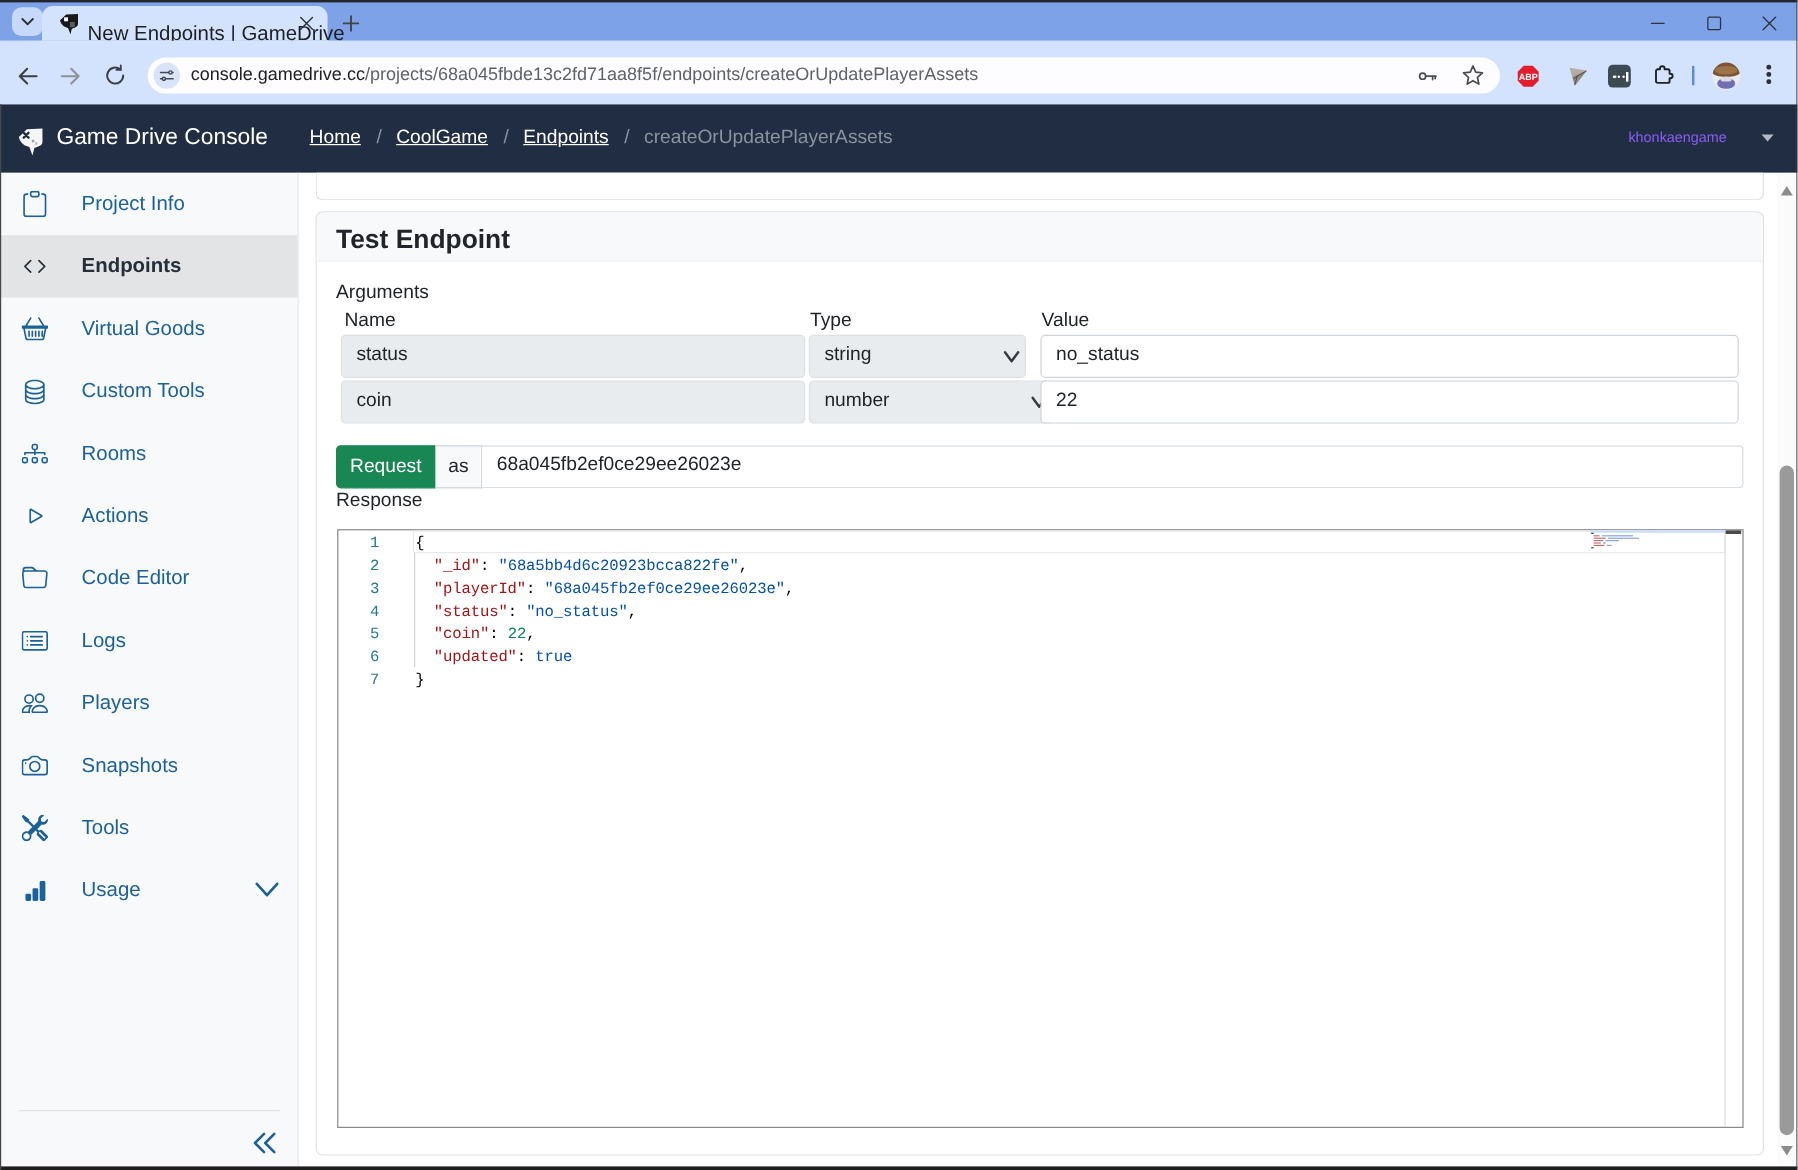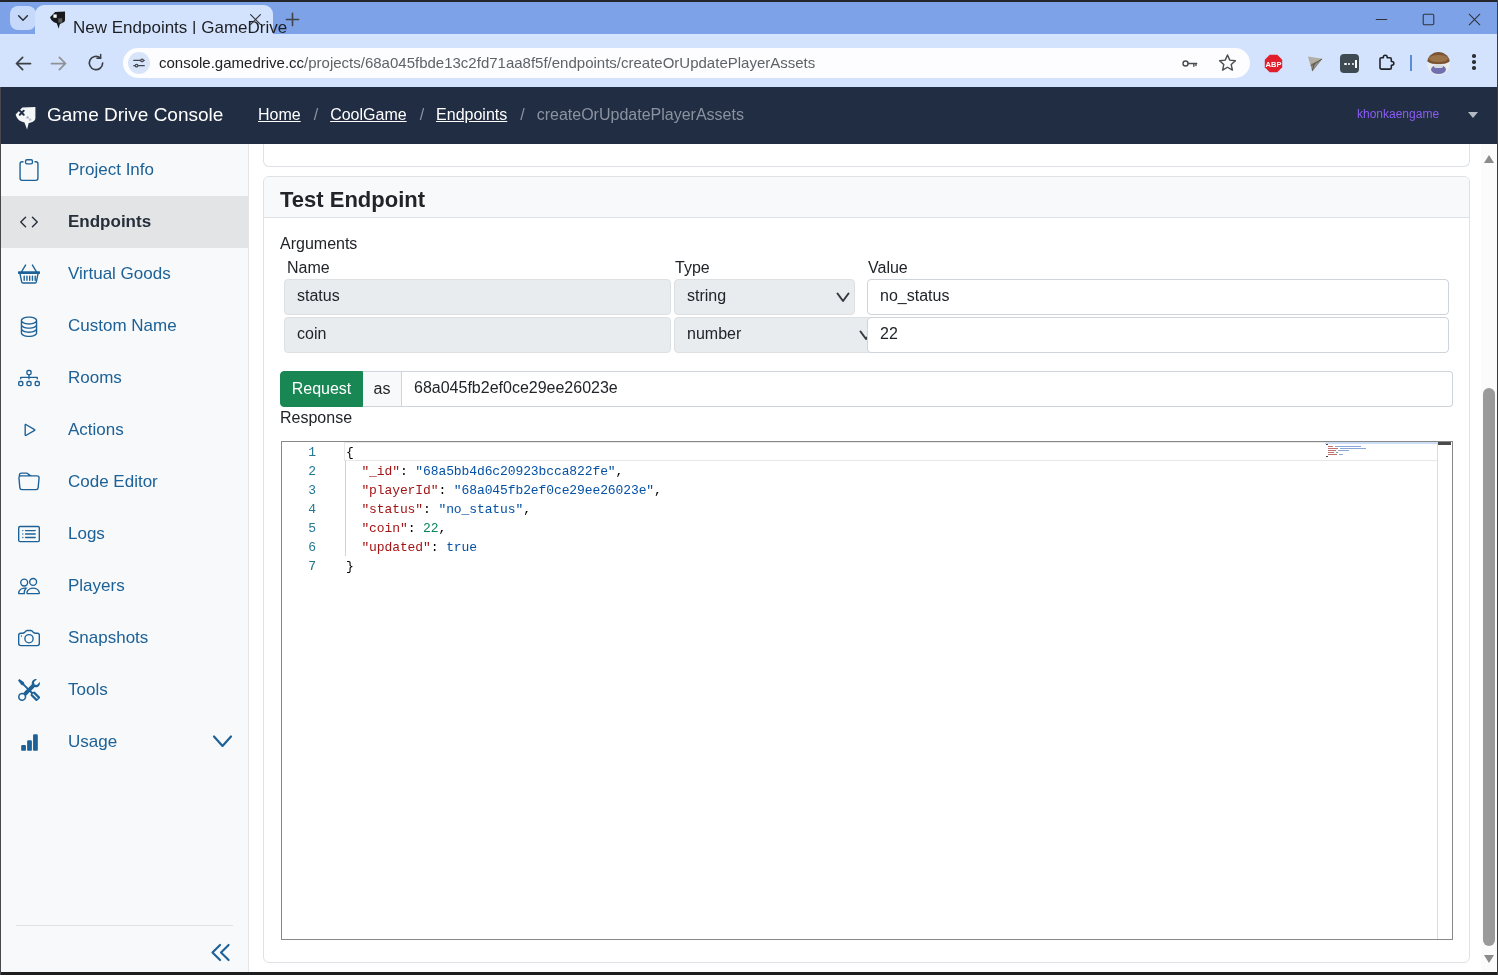--- a/index.html
+++ b/index.html
@@ -178,21 +178,21 @@
   <div class="sbitem" style="top:104px">
       <svg class="ic" viewBox="0 0 16 16" fill="#1c6197">
         <path d="M5.757 1.071a.5.5 0 0 1 .172.686L3.383 6h9.234L10.07 1.757a.5.5 0 1 1 .858-.514L13.783 6H15.5a.5.5 0 0 1 .5.5v1a.5.5 0 0 1-.5.5H15l-1.17 5.85A1.5 1.5 0 0 1 12.358 15H3.64a1.5 1.5 0 0 1-1.47-1.15L1 8H.5a.5.5 0 0 1-.5-.5v-1A.5.5 0 0 1 .5 6h1.717L5.07 1.243a.5.5 0 0 1 .686-.172zM2.028 8l1.12 5.607a.5.5 0 0 0 .49.393h8.723a.5.5 0 0 0 .49-.393L13.972 8H2.028zM4.5 9a.5.5 0 0 1 .5.5v3a.5.5 0 0 1-1 0v-3a.5.5 0 0 1 .5-.5zm2 0a.5.5 0 0 1 .5.5v3a.5.5 0 0 1-1 0v-3a.5.5 0 0 1 .5-.5zm2 0a.5.5 0 0 1 .5.5v3a.5.5 0 0 1-1 0v-3a.5.5 0 0 1 .5-.5zm2 0a.5.5 0 0 1 .5.5v3a.5.5 0 0 1-1 0v-3a.5.5 0 0 1 .5-.5zm2 0a.5.5 0 0 1 .5.5v3a.5.5 0 0 1-1 0v-3a.5.5 0 0 1 .5-.5z"></path>
       </svg>
       <span class="lbl">Virtual Goods</span>
     </div>
   <div class="sbitem" style="top:156px">
       <svg class="ic" viewBox="0 0 16 16" fill="#1c6197">
         <path d="M4.318 2.687C5.234 2.271 6.536 2 8 2s2.766.27 3.682.687C12.644 3.125 13 3.627 13 4c0 .374-.356.875-1.318 1.313C10.766 5.729 9.464 6 8 6s-2.766-.27-3.682-.687C3.356 4.875 3 4.373 3 4c0-.374.356-.875 1.318-1.313ZM13 5.698V7c0 .374-.356.875-1.318 1.313C10.766 8.729 9.464 9 8 9s-2.766-.27-3.682-.687C3.356 7.875 3 7.373 3 7V5.698c.271.202.58.378.904.525C4.978 6.711 6.427 7 8 7s3.022-.289 4.096-.777A4.92 4.92 0 0 0 13 5.698ZM14 4c0-1.007-.875-1.755-1.904-2.223C11.022 1.289 9.573 1 8 1s-3.022.289-4.096.777C2.875 2.245 2 2.993 2 4v9c0 1.007.875 1.755 1.904 2.223C4.978 15.71 6.427 16 8 16s3.022-.289 4.096-.777C13.125 14.755 14 14.007 14 13V4Zm-1 4.698V10c0 .374-.356.875-1.318 1.313C10.766 11.729 9.464 12 8 12s-2.766-.27-3.682-.687C3.356 10.875 3 10.373 3 10V8.698c.271.202.58.378.904.525C4.978 9.71 6.427 10 8 10s3.022-.289 4.096-.777A4.92 4.92 0 0 0 13 8.698Zm0 3V13c0 .374-.356.875-1.318 1.313C10.766 14.729 9.464 15 8 15s-2.766-.27-3.682-.687C3.356 13.875 3 13.373 3 13v-1.302c.271.202.58.378.904.525C4.978 12.71 6.427 13 8 13s3.022-.289 4.096-.777c.324-.147.633-.323.904-.525Z"></path>
       </svg>
-      <span class="lbl">Custom Name</span>
+      <span class="lbl">Custom Tools</span>
     </div>
   <div class="sbitem" style="top:208px">
       <svg class="ic" viewBox="0 0 16 16" fill="#1c6197">
         <path d="M6 3.5A1.5 1.5 0 0 1 7.5 2h1A1.5 1.5 0 0 1 10 3.5v1A1.5 1.5 0 0 1 8.5 6v1H14a.5.5 0 0 1 .5.5v1a.5.5 0 0 1-1 0V8h-5v.5a.5.5 0 0 1-1 0V8h-5v.5a.5.5 0 0 1-1 0v-1A.5.5 0 0 1 2 7h5.5V6A1.5 1.5 0 0 1 6 4.5v-1zM8.5 5a.5.5 0 0 0 .5-.5v-1a.5.5 0 0 0-.5-.5h-1a.5.5 0 0 0-.5.5v1a.5.5 0 0 0 .5.5h1zM0 11.5A1.5 1.5 0 0 1 1.5 10h1A1.5 1.5 0 0 1 4 11.5v1A1.5 1.5 0 0 1 2.5 14h-1A1.5 1.5 0 0 1 0 12.5v-1zm1.5-.5a.5.5 0 0 0-.5.5v1a.5.5 0 0 0 .5.5h1a.5.5 0 0 0 .5-.5v-1a.5.5 0 0 0-.5-.5h-1zm4.5.5A1.5 1.5 0 0 1 7.5 10h1a1.5 1.5 0 0 1 1.5 1.5v1A1.5 1.5 0 0 1 8.5 14h-1A1.5 1.5 0 0 1 6 12.5v-1zm1.5-.5a.5.5 0 0 0-.5.5v1a.5.5 0 0 0 .5.5h1a.5.5 0 0 0 .5-.5v-1a.5.5 0 0 0-.5-.5h-1zm4.5.5a1.5 1.5 0 0 1 1.5-1.5h1a1.5 1.5 0 0 1 1.5 1.5v1a1.5 1.5 0 0 1-1.5 1.5h-1a1.5 1.5 0 0 1-1.5-1.5v-1zm1.5-.5a.5.5 0 0 0-.5.5v1a.5.5 0 0 0 .5.5h1a.5.5 0 0 0 .5-.5v-1a.5.5 0 0 0-.5-.5h-1z"></path>
       </svg>
       <span class="lbl">Rooms</span>
     </div>
   <div class="sbitem" style="top:260px">
       <svg class="ic" viewBox="0 0 16 16" fill="#1c6197" style="width:22px;height:22px;left:19px;top:15px;">
         <path d="M10.804 8 5 4.633v6.734L10.804 8zm.792-.696a.802.802 0 0 1 0 1.392l-6.363 3.692C4.713 12.69 4 12.345 4 11.692V4.308c0-.653.713-.998 1.233-.696l6.363 3.692z"></path>

